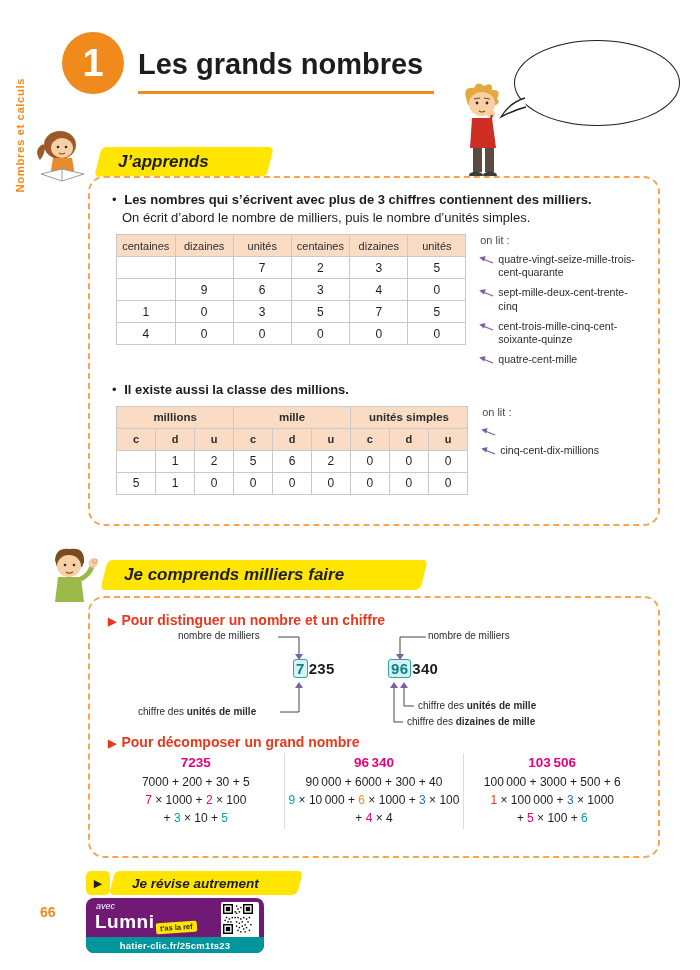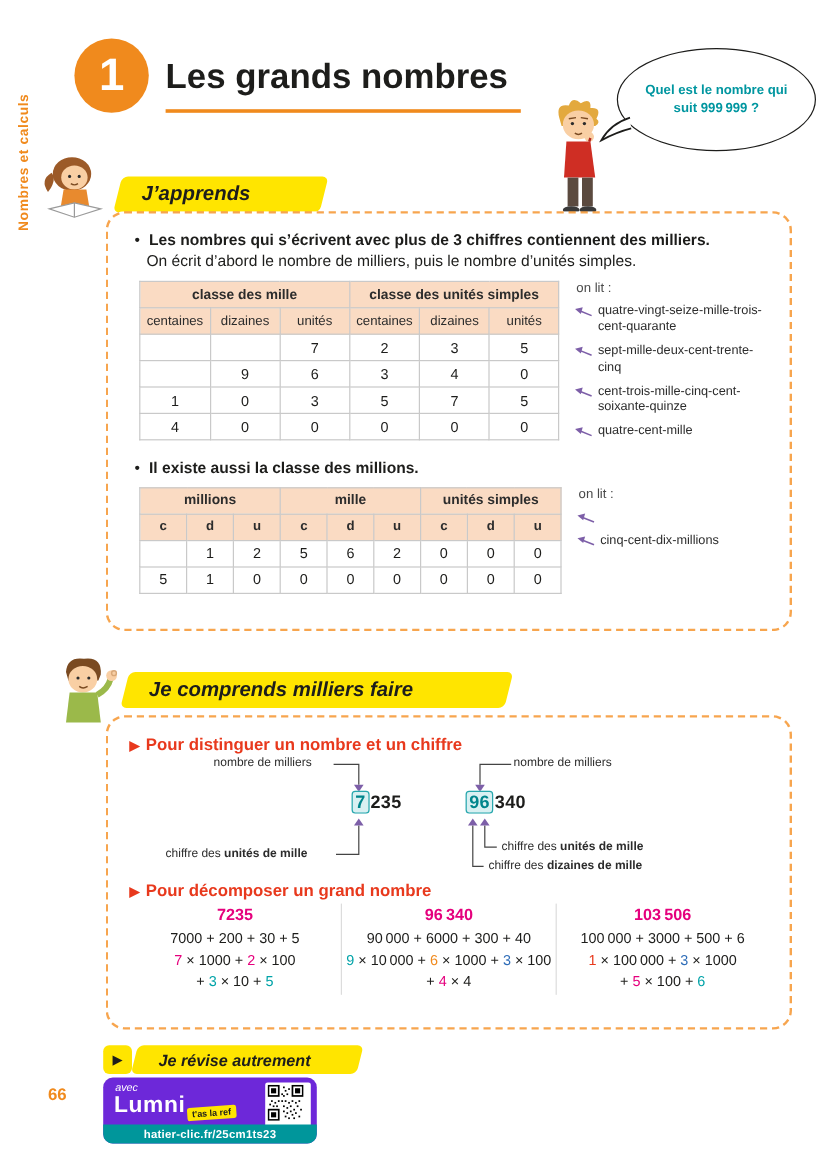--- a/index.html
+++ b/index.html
@@ -74,21 +74,21 @@
   .dcol + .dcol{border-left:1px solid #dcdcdc;}
   .dnum{color:#e5007d;font-weight:bold;font-size:13.5px;margin-bottom:3px;}
   .dline{font-size:12px;line-height:1.5;white-space:nowrap;}
   .seg-k{color:#1d1d1b;} .seg-m{color:#e5007d;} .seg-t{color:#00a3a8;}
   .seg-o{color:#f08a1d;} .seg-b{color:#2f6db8;} .seg-r{color:#e8391d;}
   
   .play-btn{
     position:absolute;left:86px;top:871px;width:24px;height:24px;background:#ffe500;border-radius:5px;
     display:flex;align-items:center;justify-content:center;font-size:11px;color:#1d1d1b;
   }
-  .lumni{position:absolute;left:86px;top:898px;width:178px;height:55px;background:#6d28d9;border-radius:8px;}
+  .lumni{position:absolute;left:86px;top:898px;width:178px;height:55px;background:#701a75;border-radius:8px;}
   .lumni-avec{position:absolute;left:10px;top:3px;color:#fff;font-size:9px;font-style:italic;}
   .lumni-logo{position:absolute;left:9px;top:13px;color:#fff;font-size:19px;font-weight:bold;letter-spacing:.5px;}
   .lumni-badge{
     position:absolute;left:70px;top:24px;background:#ffe500;color:#1d1d1b;font-size:7.5px;font-weight:bold;
     padding:1px 4px;border-radius:2px;transform:rotate(-4deg);white-space:nowrap;
   }
   .qr{position:absolute;right:5px;top:4px;width:34px;height:34px;background:#fff;border-radius:2px;padding:2px;}
   .lumni-url{
     position:absolute;left:0;right:0;bottom:0;height:16px;background:#00969b;color:#fff;
     font-size:9.5px;font-weight:bold;display:flex;align-items:center;justify-content:center;
@@ -117,21 +117,20 @@
     <path d="M26 38 L46 38 L50 68 L24 68 Z" fill="#cf2e24"></path>
     <path d="M45 38 L46 35" stroke="#b2241b" stroke-width="2"></path>
     <rect x="27" y="68" width="9" height="24" fill="#5b4a3f"></rect>
     <rect x="39" y="68" width="9" height="24" fill="#5b4a3f"></rect>
     <ellipse cx="30" cy="95" rx="7" ry="3.2" fill="#3a3a3a"></ellipse>
     <ellipse cx="44" cy="95" rx="7" ry="3.2" fill="#3a3a3a"></ellipse>
   </svg>
 </div>
 
 <div class="speech-bubble">
-  <span class="bubble-text">Quel est le nombre qui suit 999 999&nbsp;?</span>
   <svg class="bubble-tail" width="28" height="24" viewBox="0 0 28 24">
     <path d="M26 3 Q10 8 2 22 Q15 15 27 12" fill="#fff" stroke="#1d1d1b" stroke-width="1.4"></path>
   </svg>
 </div>
 
 <div class="girl">
   <svg width="80" height="68" viewBox="0 0 80 68">
     <ellipse cx="32" cy="21" rx="16" ry="14" fill="#9c5a28"></ellipse>
     <path d="M15 20 Q5 26 12 36 Q17 30 17 23 Z" fill="#9c5a28"></path>
     <ellipse cx="34" cy="24" rx="11" ry="10" fill="#f9cfa4"></ellipse>
@@ -154,24 +153,20 @@
     <p class="bullet-line">
       <span class="dot">•</span>
       <span class="b">Les nombres qui s’écrivent avec plus de 3 chiffres contiennent des milliers.</span>
     </p>
     <p class="intro-line">On écrit d’abord le nombre de milliers, puis le nombre d’unités simples.</p>
 
     <div class="trow">
       <div class="twrap t1">
           <table>
             <thead>
-              <tr>
-                <th class="grp" colspan="3">classe des mille</th>
-                <th class="grp" colspan="3">classe des unités simples</th>
-              </tr>
               <tr>
                 <th>centaines</th>
                 <th>dizaines</th>
                 <th>unités</th>
                 <th>centaines</th>
                 <th>dizaines</th>
                 <th>unités</th>
               </tr>
             </thead>
             <tbody>

